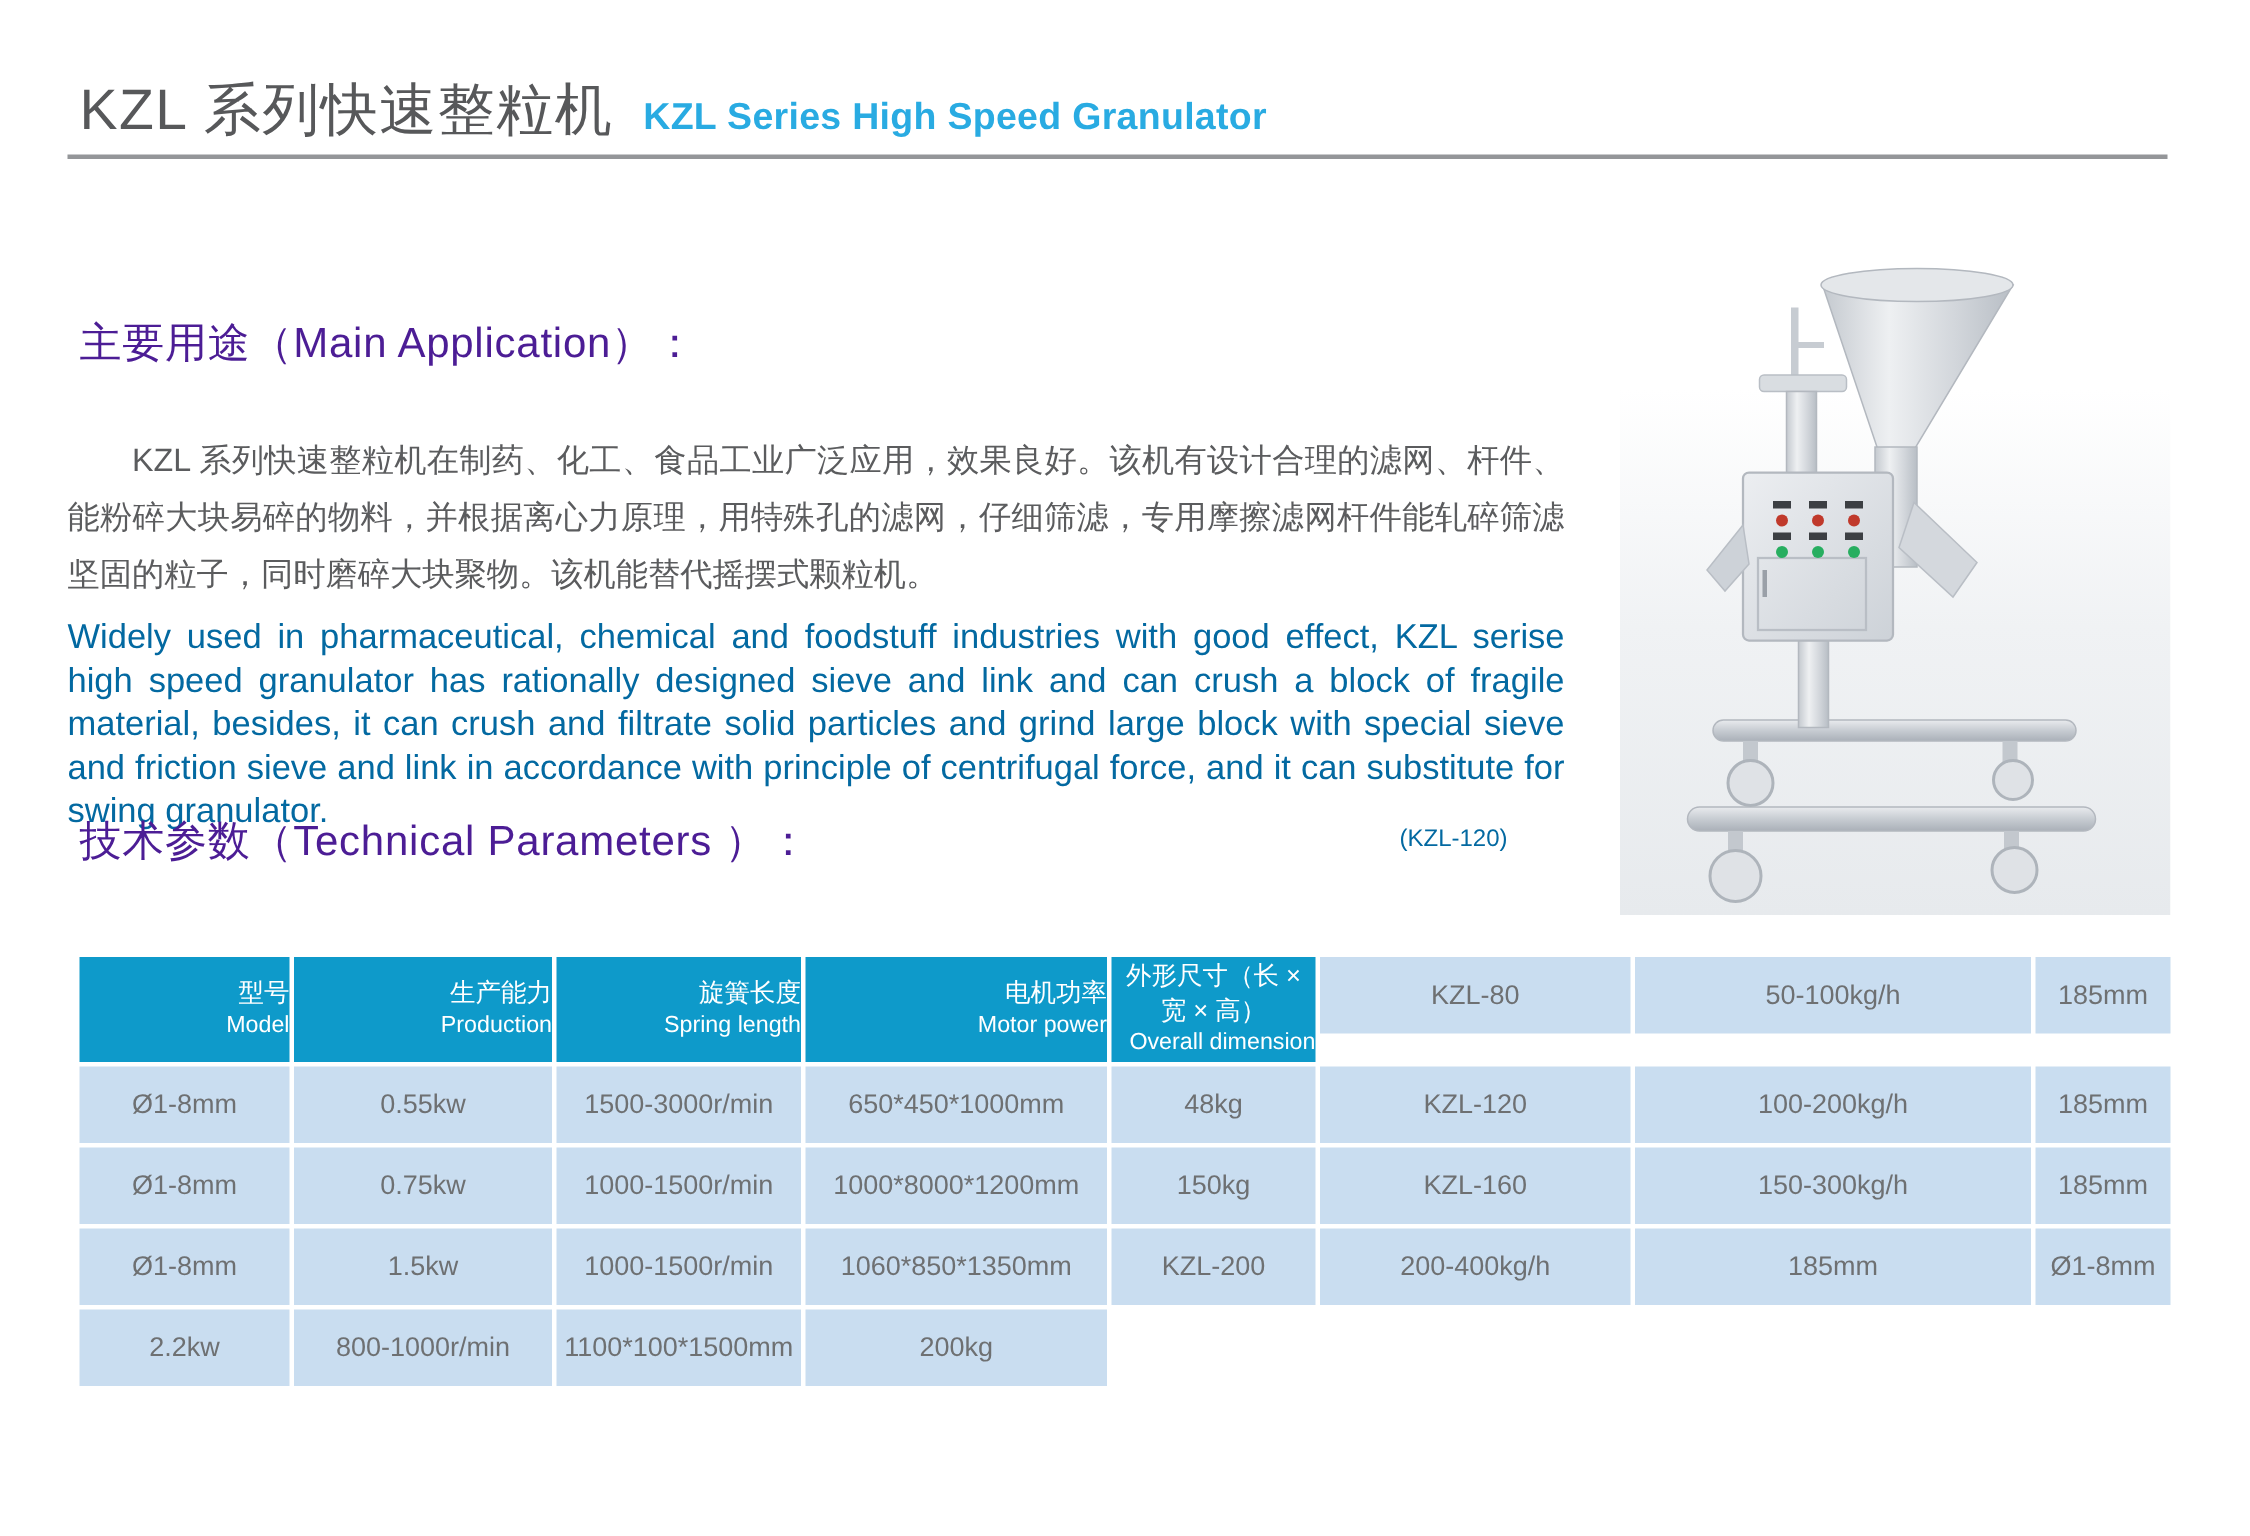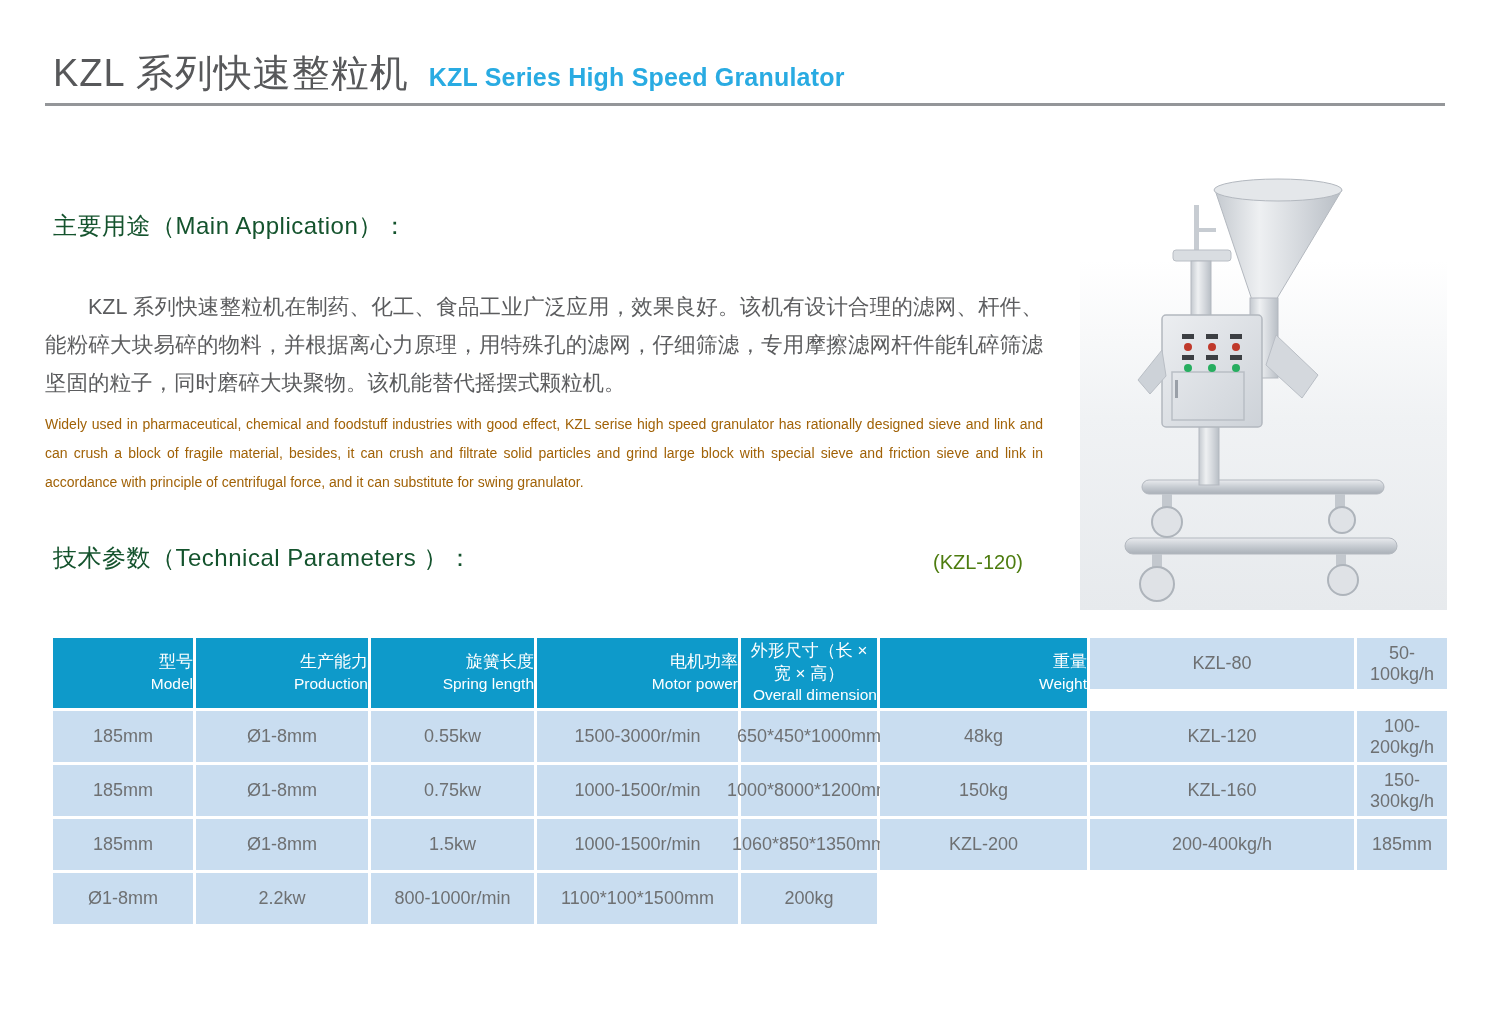--- a/index.html
+++ b/index.html
@@ -10,36 +10,36 @@
     font-family:"Liberation Sans","DejaVu Sans",sans-serif;
     overflow:hidden;
   }
   
   .title-row{position:absolute;left:53px;top:48px;white-space:nowrap;}
   .title-cn{font-size:38px;color:#57585a;letter-spacing:1px;font-weight:400;}
   .title-en{font-size:25px;color:#29abe2;font-weight:bold;margin-left:20px;letter-spacing:0.2px;}
   .divider{position:absolute;left:45px;top:103px;width:1400px;height:3px;background:#949699;}
 
   
-  .heading{position:absolute;font-size:24px;color:#14532d;letter-spacing:0.5px;}
+  .heading{position:absolute;font-size:28px;color:#4c1d95;letter-spacing:0.5px;}
   .heading-main{left:53px;top:210px;}
   .heading-tech{left:53px;top:542px;}
 
   
   .para-cn{
     position:absolute;left:45px;top:288px;width:998px;
     font-size:21.5px;line-height:38px;color:#5b5c5e;
     text-align:justify;text-indent:2em;margin:0;
   }
   .para-en{
     position:absolute;left:45px;top:410px;width:998px;
-    font-size:14px;line-height:29px;color:#a16207;
+    font-size:23px;line-height:29px;color:#0369a1;
     text-align:justify;margin:0;
   }
-  .caption{position:absolute;left:933px;top:551px;font-size:20px;color:#4d7c0f;}
+  .caption{position:absolute;left:933px;top:551px;font-size:16px;color:#0369a1;}
 
   
   .photo{position:absolute;left:1080px;top:150px;width:367px;height:460px;}
   .photo svg{display:block;}
 
   
   .spec-table{
     position:absolute;left:53px;top:638px;width:1394px;
     display:grid;
     grid-template-columns:140px 172px 163px 201px 136px 207px 264px 1fr;
@@ -170,24 +170,20 @@
         <span class="en">Spring length</span>
       </div>
       <div class="th">
         <span class="cn">电机功率</span>
         <span class="en">Motor power</span>
       </div>
       <div class="th">
         <span class="cn">外形尺寸（长 × 宽 × 高）</span>
         <span class="en">Overall dimension</span>
       </div>
-      <div class="th">
-        <span class="cn">重量</span>
-        <span class="en">Weight</span>
-      </div>
       <div class="td">KZL-80</div>
       <div class="td">50-100kg/h</div>
       <div class="td">185mm</div>
       <div class="td">Ø1-8mm</div>
       <div class="td">0.55kw</div>
       <div class="td">1500-3000r/min</div>
       <div class="td">650*450*1000mm</div>
       <div class="td">48kg</div>
       <div class="td">KZL-120</div>
       <div class="td">100-200kg/h</div>

